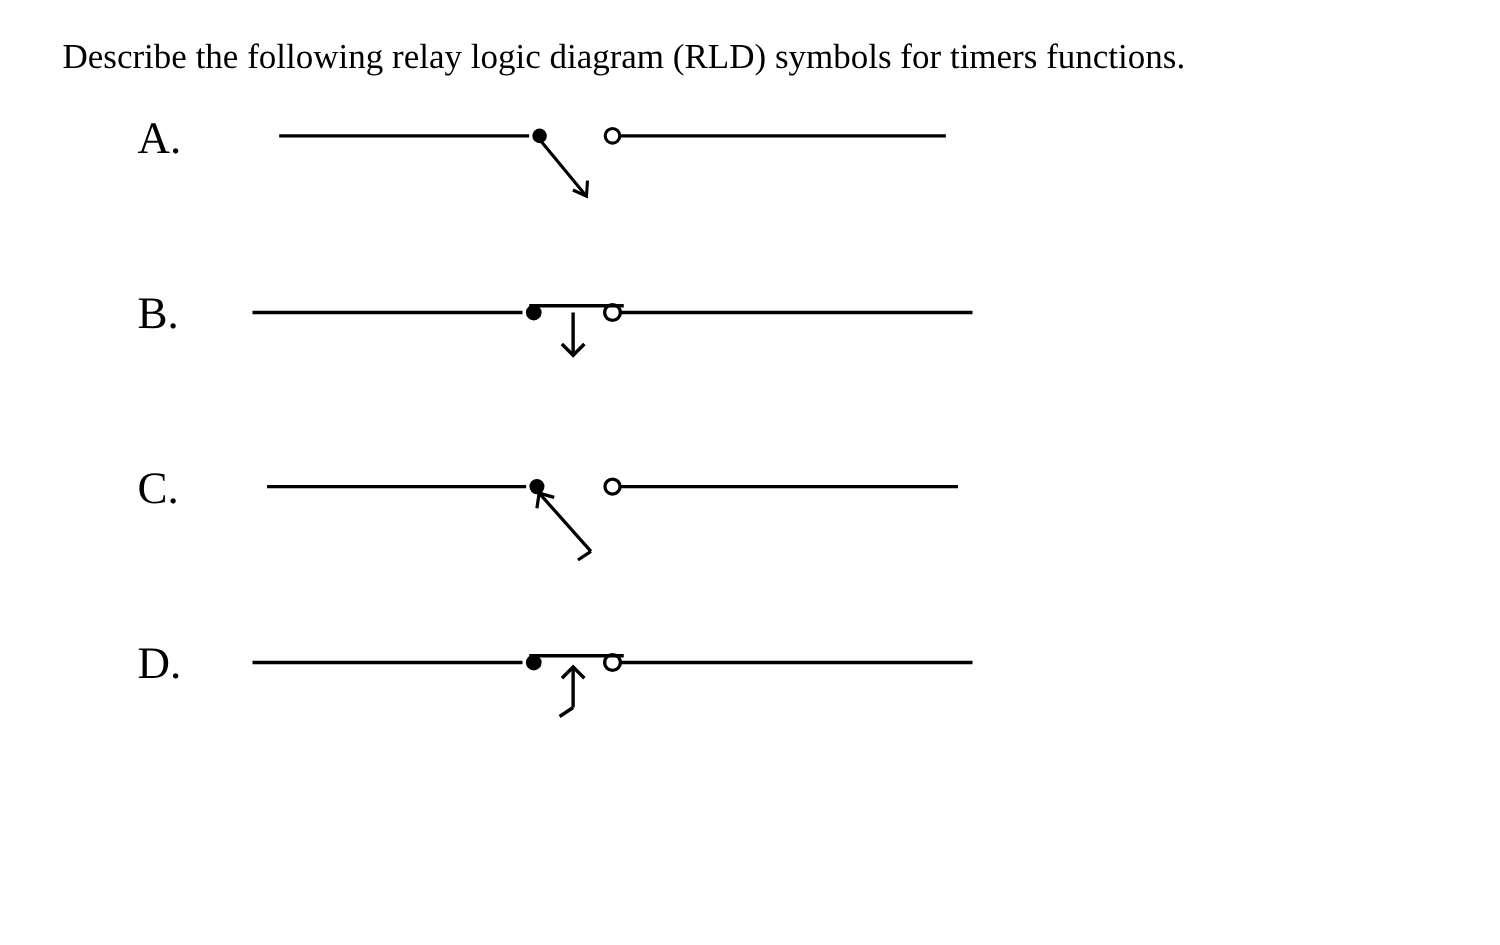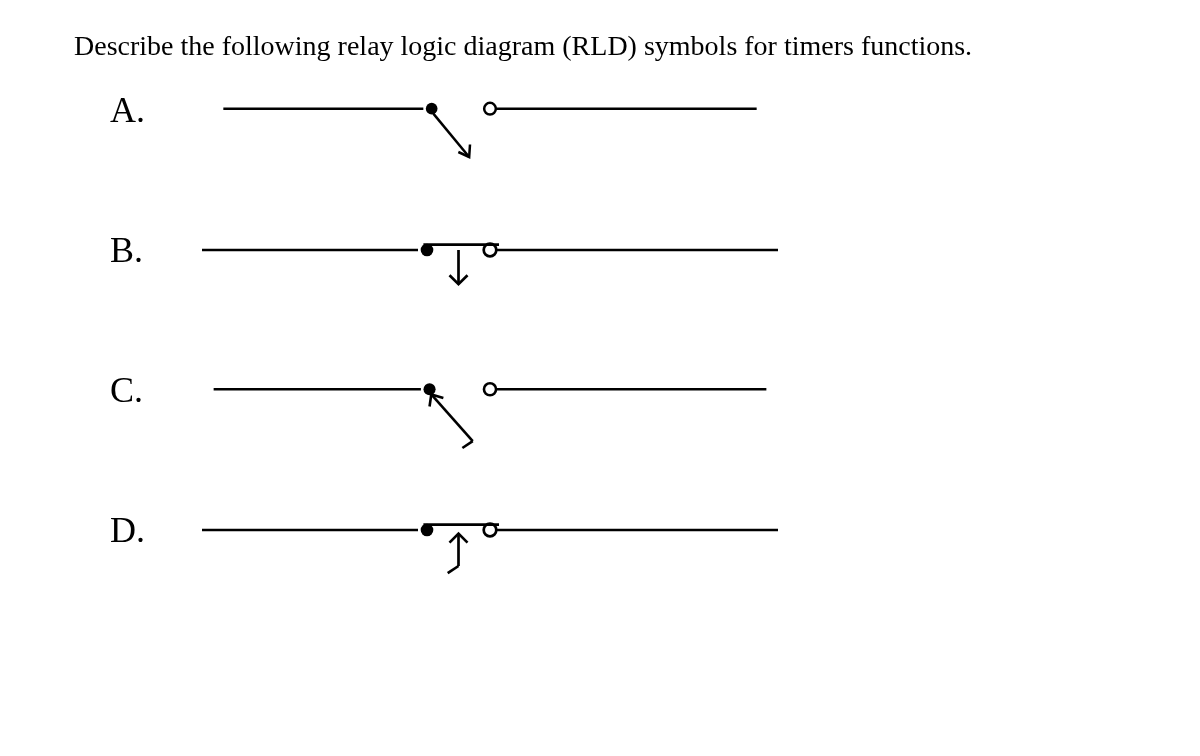--- a/index.html
+++ b/index.html
@@ -5,21 +5,20 @@
   body {
     margin: 0;
     padding: 30px 50px;
     font-family: "Times New Roman", Times, serif;
     font-size: 28px;
     color: #000;
     background: #fff;
   }
   .question {
     margin-bottom: 30px;
-    margin-left: 24px;
   }
   .rows {
     margin-left: 60px;
   }
   .row {
     display: flex;
     align-items: flex-start;
     margin-bottom: 40px;
   }
   .label {

